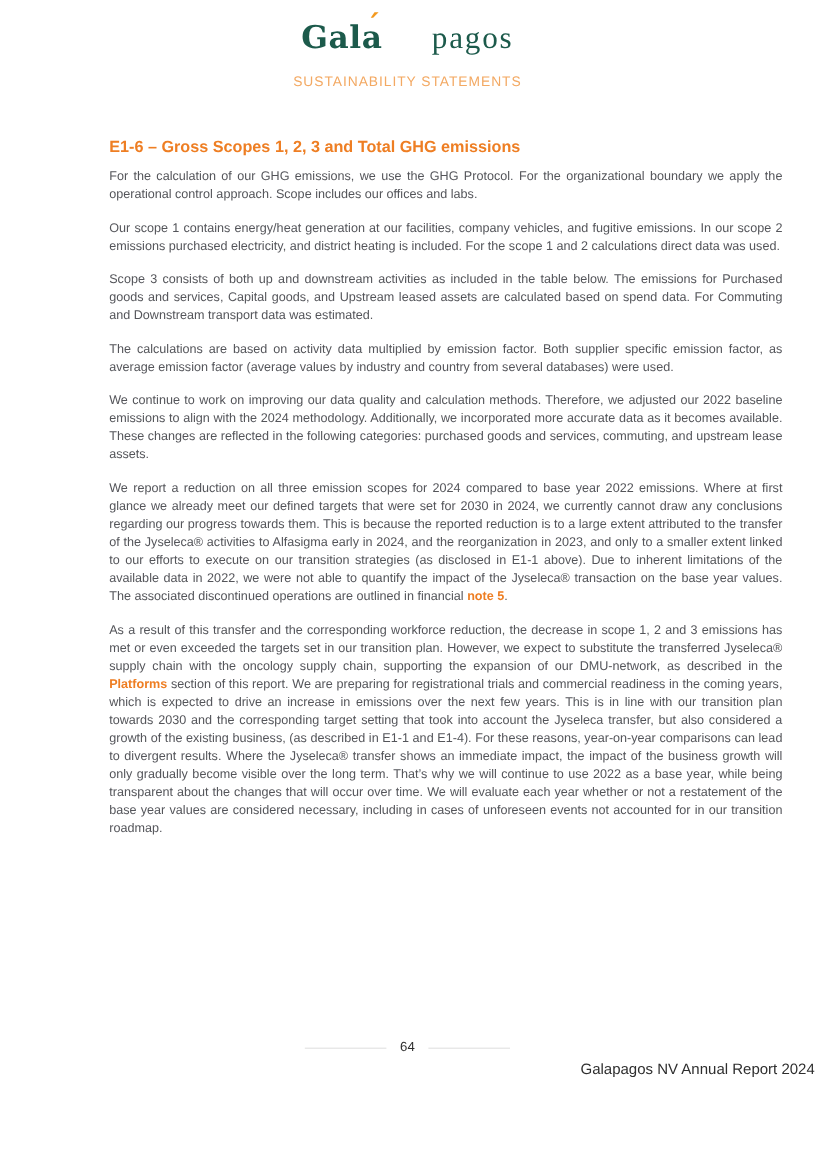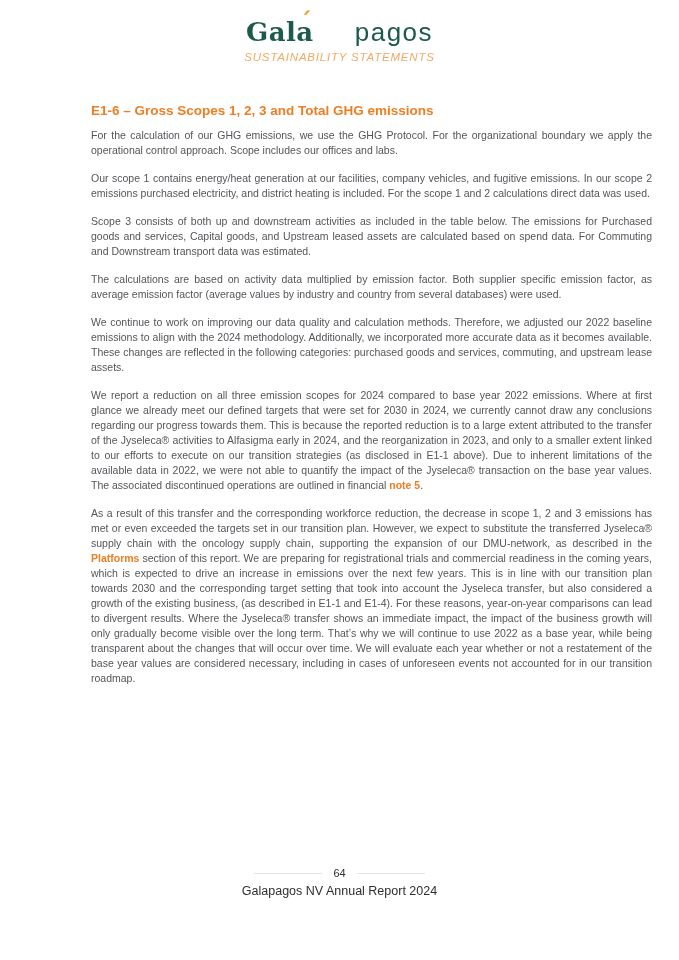--- a/index.html
+++ b/index.html
@@ -26,27 +26,26 @@
     font-size:26px;line-height:30px;
     color:var(--brand-green);
     letter-spacing:0.5px;
   }
   .logo .logo-bold{font-weight:700;}
   .logo .accent-wrap{position:relative;display:inline-block;font-weight:700;}
   .logo .accent-mark{
     position:absolute;top:-0.30em;left:56%;transform:translateX(-50%);
     color:var(--accent-orange);font-weight:700;font-size:0.95em;line-height:1;
   }
-  .logo .logo-rest{font-family:Liberation Sans, sans-serif;font-weight:400;letter-spacing:1.5px;margin-left:41px;}
+  .logo .logo-rest{font-family:Liberation Serif, serif;font-weight:400;letter-spacing:1.5px;margin-left:41px;}
   .subtitle{
-    margin-top:3px;
+    margin-top:15px;
     font-size:11.5px;line-height:15px;
     letter-spacing:0.8px;
     color:var(--subtitle-orange);
-    font-style:italic;
   }
   .content{margin:0 91px;width:561px;}
   .doc-heading{
     margin:37px 0 9px 0;
     font-size:13.5px;line-height:17px;
     font-weight:700;
     color:var(--heading-orange);
   }
   .content p{
     margin:0 0 13px 0;
@@ -54,21 +53,21 @@
     color:var(--body-text);
     text-align:justify;
   }
   .inline-link{
     color:var(--heading-orange);
     font-weight:700;
     cursor:pointer;
   }
   .footer{
     position:absolute;left:0;right:0;bottom:13px;
-    text-align:center;
+    text-align:right;
   }
   .pagenum-row{
     display:flex;align-items:center;justify-content:center;
     gap:11px;
     font-size:11px;line-height:14px;color:var(--footer-text);
   }
   .fline{width:68px;height:1px;background:var(--footer-line);}
   .report-title{
     margin-top:3px;
     font-size:12.5px;line-height:16px;

